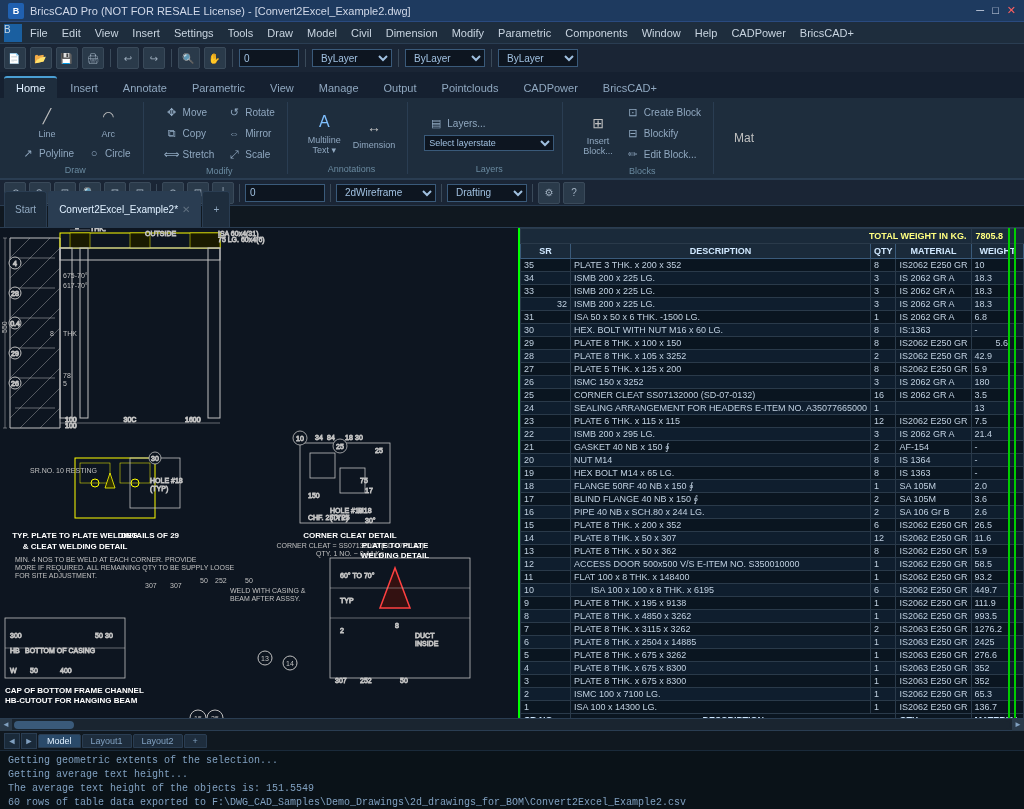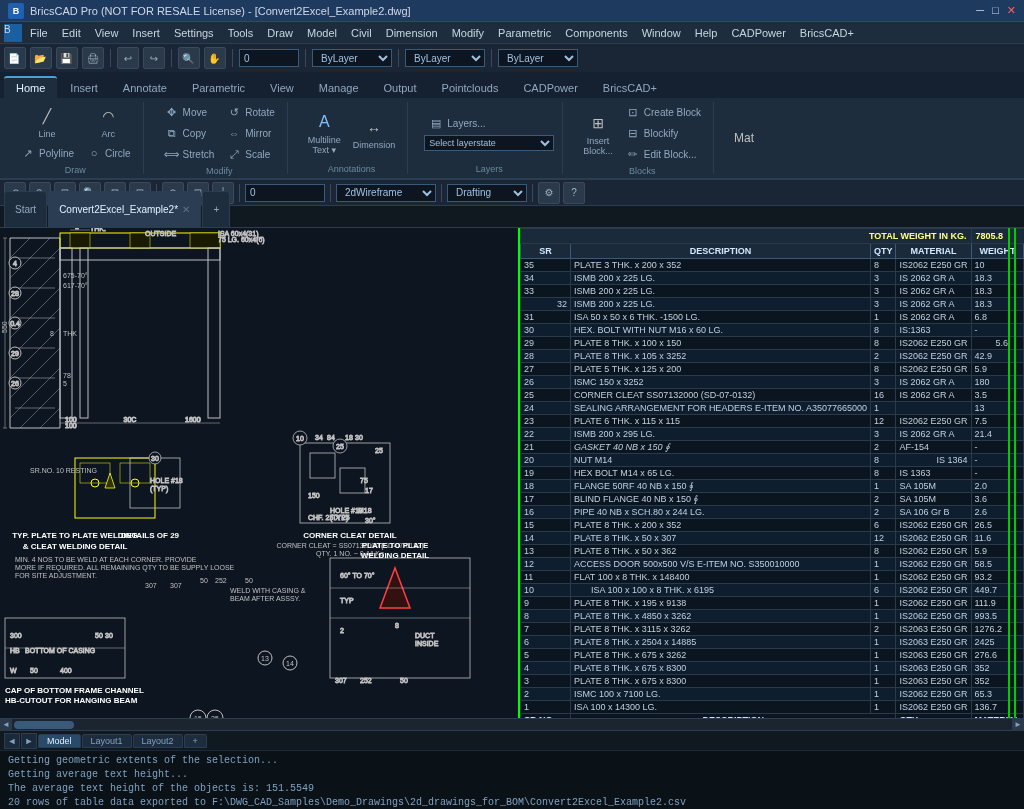--- a/index.html
+++ b/index.html
@@ -964,31 +964,31 @@
             <tr style="background: rgb(15, 30, 46);">
               <td style="background: inherit;">22</td>
               <td style="background: inherit; min-width: 180px;">ISMB 200 x 295 LG.</td>
               <td style="background: inherit;">3</td>
               <td style="background: inherit;">IS 2062 GR A</td>
               <td style="background: inherit;">21.4</td>
               <td style="background: inherit;"></td>
             </tr>
             <tr style="background: rgb(10, 21, 32);">
               <td style="background: inherit;">21</td>
-              <td style="background: inherit; min-width: 180px; font-style: italic;">GASKET 40 NB x 150 ∮</td>
+              <td style="background: inherit; min-width: 180px;">GASKET 40 NB x 150 ∮</td>
               <td style="background: inherit;">2</td>
               <td style="background: inherit;">AF-154</td>
               <td style="background: inherit;">-</td>
               <td style="background: inherit;"></td>
             </tr>
             <tr style="background: rgb(15, 30, 46);">
               <td style="background: inherit;">20</td>
               <td style="background: inherit; min-width: 180px;">NUT M14</td>
               <td style="background: inherit;">8</td>
-              <td style="background: inherit; text-align: right;">IS 1364</td>
+              <td style="background: inherit;">IS 1364</td>
               <td style="background: inherit;">-</td>
               <td style="background: inherit;"></td>
             </tr>
             <tr style="background: rgb(10, 21, 32);">
               <td style="background: inherit;">19</td>
               <td style="background: inherit; min-width: 180px;">HEX BOLT M14 x 65 LG.</td>
               <td style="background: inherit;">8</td>
               <td style="background: inherit;">IS 1363</td>
               <td style="background: inherit;">-</td>
               <td style="background: inherit;"></td>
@@ -1167,14 +1167,14 @@
   <div class="layout-tab active">Model</div>
   <div class="layout-tab">Layout1</div>
   <div class="layout-tab">Layout2</div>
   <div class="layout-tab">+</div>
 </div>
 
 <div id="status-bar">
   <div>Getting geometric extents of the selection...</div>
   <div>Getting average text height...</div>
   <div>The average text height of the objects is: 151.5549</div>
-  <div>20 rows of table data exported to F:\DWG_CAD_Samples\Demo_Drawings\2d_drawings_for_BOM\Convert2Excel_Example2.csv</div>
+  <div>60 rows of table data exported to F:\DWG_CAD_Samples\Demo_Drawings\2d_drawings_for_BOM\Convert2Excel_Example2.csv</div>
 </div>
 
 </body></html>

